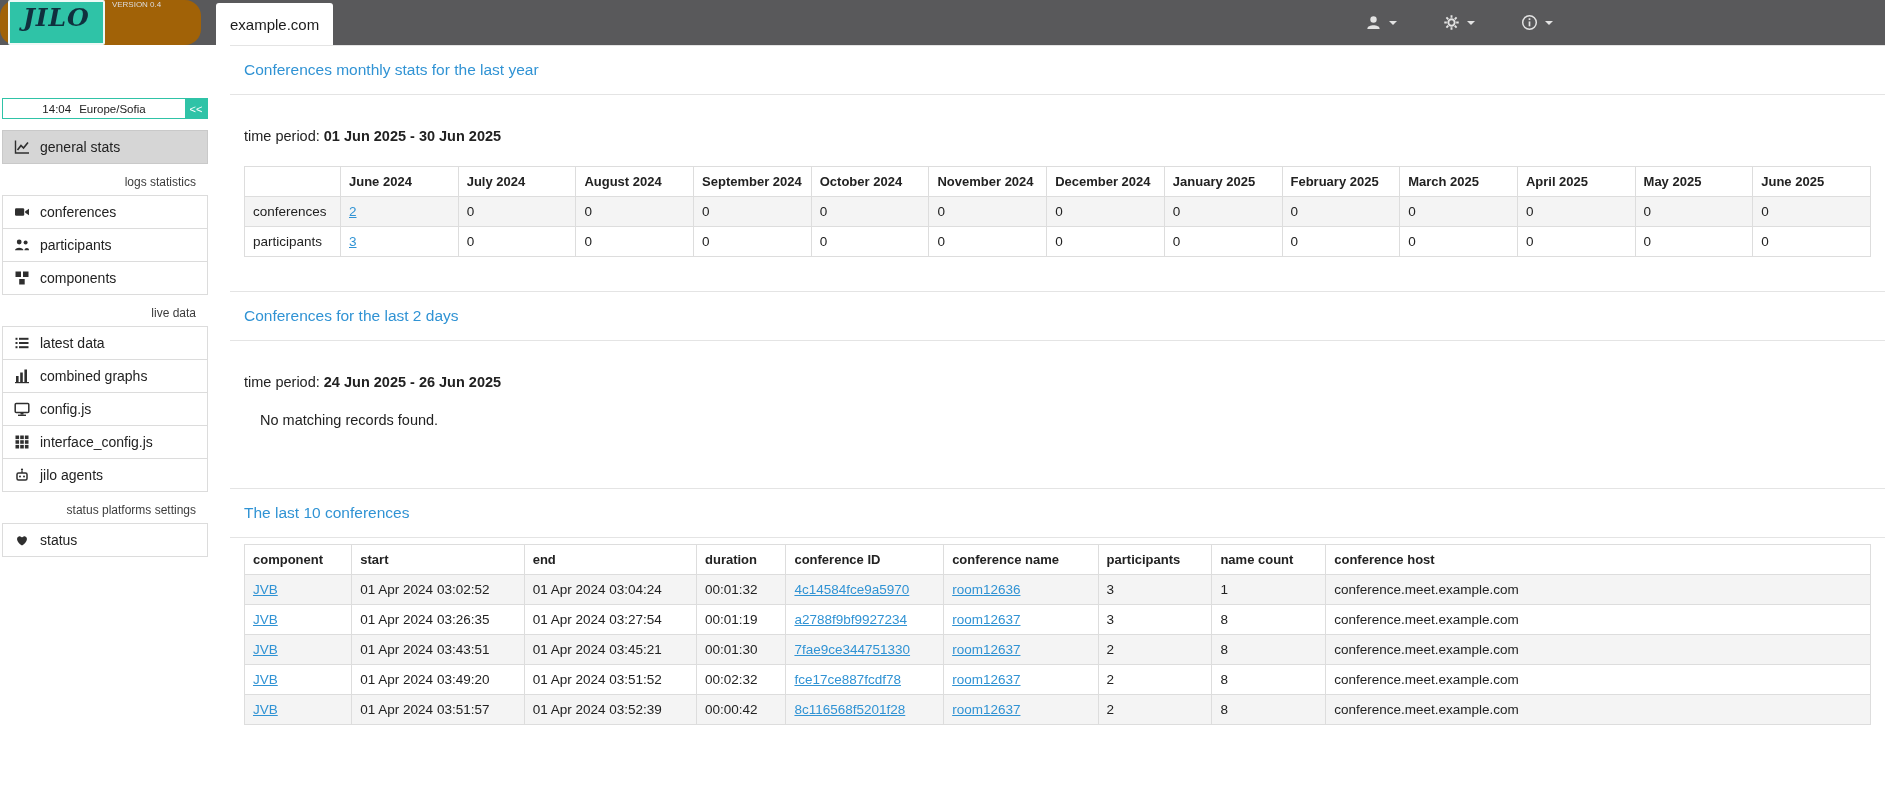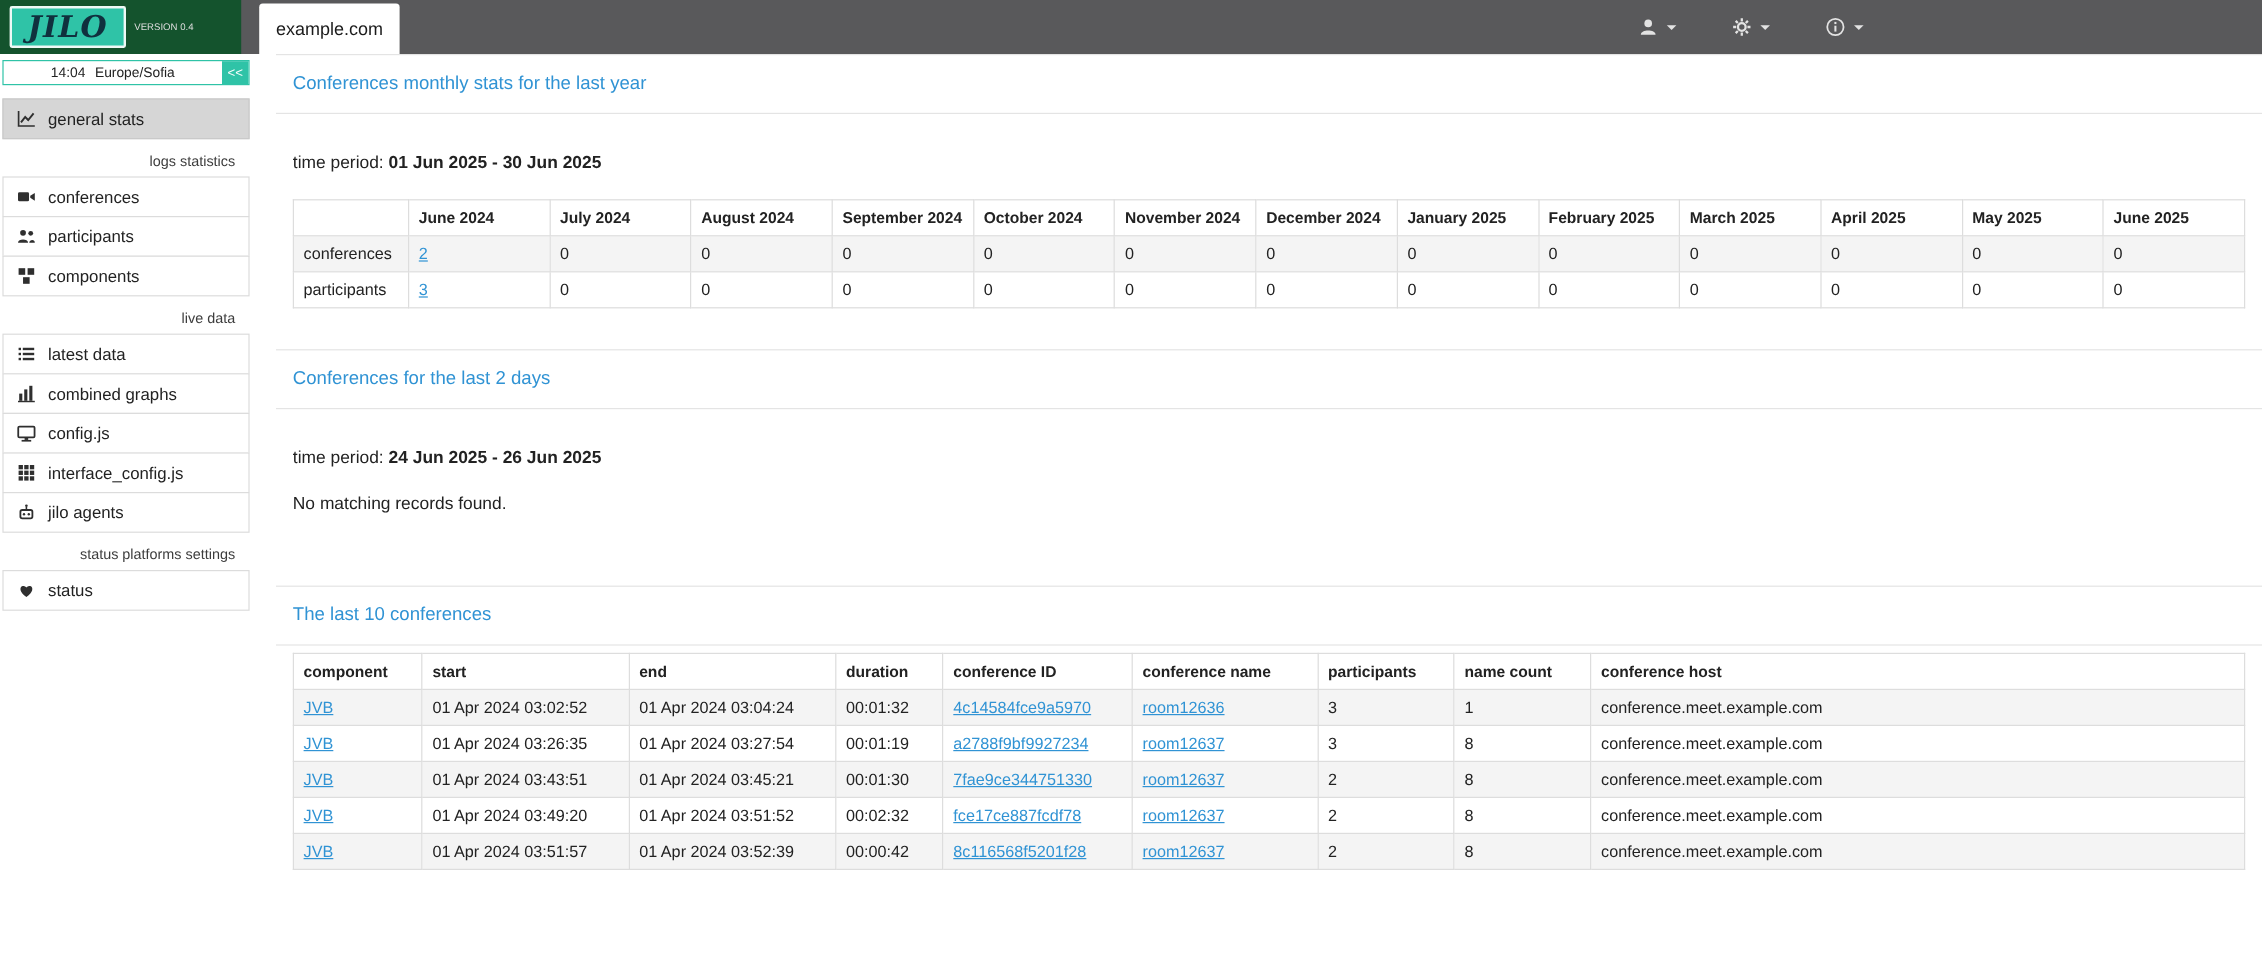--- a/index.html
+++ b/index.html
@@ -10,63 +10,63 @@
     min-width:1880px;
   }
   :root{
     --accent:#2fc3a7;
     --link:#3093d4;
     --topbar:#59595b;
   }
 
   
   .topbar{ height:45px; background:var(--topbar); display:flex; align-items:stretch; }
-  .logo-strip{ flex:0 0 201px; width:201px; background:#14532d; display:flex; align-items:center; padding:0 8px; gap:7px; }
+  .logo-strip{ flex:0 0 201px; width:201px; background:#a16207; display:flex; padding:0 8px; gap:7px;border-radius:16px; }
   .logo{
     background:var(--accent); border:2px solid #eef9f6; color:#10303e;
     font-family:"DejaVu Serif", serif; font-style:italic; font-weight:700;
     font-size:25px; line-height:31px; padding:0 13px; border-radius:2px; letter-spacing:1px;
   }
   .version{ color:#ddd; font-size:8px; white-space:nowrap; }
   .tab{
     align-self:flex-end; height:42px; background:#fff; color:#1b1b1b;
     display:flex; align-items:center; padding:0 14px; font-size:15px;
     border-radius:3px 3px 0 0; margin-left:15px; cursor:pointer;
   }
   .topbar-right{ margin-left:auto; margin-right:332px; display:flex; align-items:center; gap:46px; color:#e3e3e3; }
   .menu{ display:flex; align-items:center; gap:7px; cursor:pointer; }
   .menu .icon svg{ width:17px; height:17px; display:block; }
   .caret{ width:0; height:0; border-left:4px solid transparent; border-right:4px solid transparent; border-top:4px solid #e3e3e3; }
 
   
   .layout{ display:flex; align-items:flex-start; }
 
   
-  .sidebar{ flex:0 0 218px; width:218px; padding:5px 10px 30px 2px; }
+  .sidebar{ flex:0 0 218px; width:218px; padding:5px 10px 30px 2px;margin-top:48px; }
   .timebox{ display:flex; align-items:stretch; border:1px solid var(--accent); height:21px; font-size:11.5px; margin-bottom:12px; background:#fff; }
   .clock-text{ flex:1; display:flex; align-items:center; justify-content:center; gap:8px; color:#222; }
   .collapse-btn{ background:var(--accent); border:none; color:#fff; font-size:11px; width:22px; cursor:pointer; padding:0; }
   .nav-item{
     display:flex; align-items:center; gap:10px; border:1px solid #dcdcdc; margin-top:-1px;
     background:#fff; padding:8px 11px; font-size:14px; color:#222; cursor:pointer;
   }
   .nav-item .icon{ color:#2f2f2f; }
   .nav-item .icon svg{ width:16px; height:16px; display:block; }
   .nav-item.active{ background:#d6d6d6; border-color:#c9c9c9; }
   .nav-label{ text-align:right; font-size:12px; color:#3c3c3c; padding:11px 12px 7px; }
 
   
   .main{ flex:1; min-width:0; padding-left:12px; }
   .panel{ margin-bottom:28px; }
   .panel-header{ border-top:1px solid #e4e4e4; border-bottom:1px solid #e4e4e4; padding:15px 14px; background:#fff; }
   .panel-title{ color:var(--link); font-size:15.5px; }
   .panel-body{ padding:17px 14px 6px; }
   .panel-body.tight{ padding:6px 14px 6px; }
   .time-period{ margin:16px 0 22px; font-size:14.5px; color:#222; }
-  .empty-msg{ margin:10px 0 26px; font-size:14.5px; color:#222; }
+  .empty-msg{ margin:10px 16px 26px; font-size:14.5px; color:#222; }
 
   table{ border-collapse:collapse; width:100%; table-layout:fixed; font-size:13.5px; background:#fff; }
   th,td{ border:1px solid #ddd; padding:7px 8px; text-align:left; white-space:nowrap; overflow:hidden; text-overflow:ellipsis; color:#222; }
   th{ font-weight:700; font-size:13px; background:#fff; }
   tbody tr:nth-child(odd){ background:#f4f4f4; }
   a{ color:var(--link); text-decoration:underline; cursor:pointer; }
 
   .icon{ display:inline-flex; }
 </style>
 </head>

